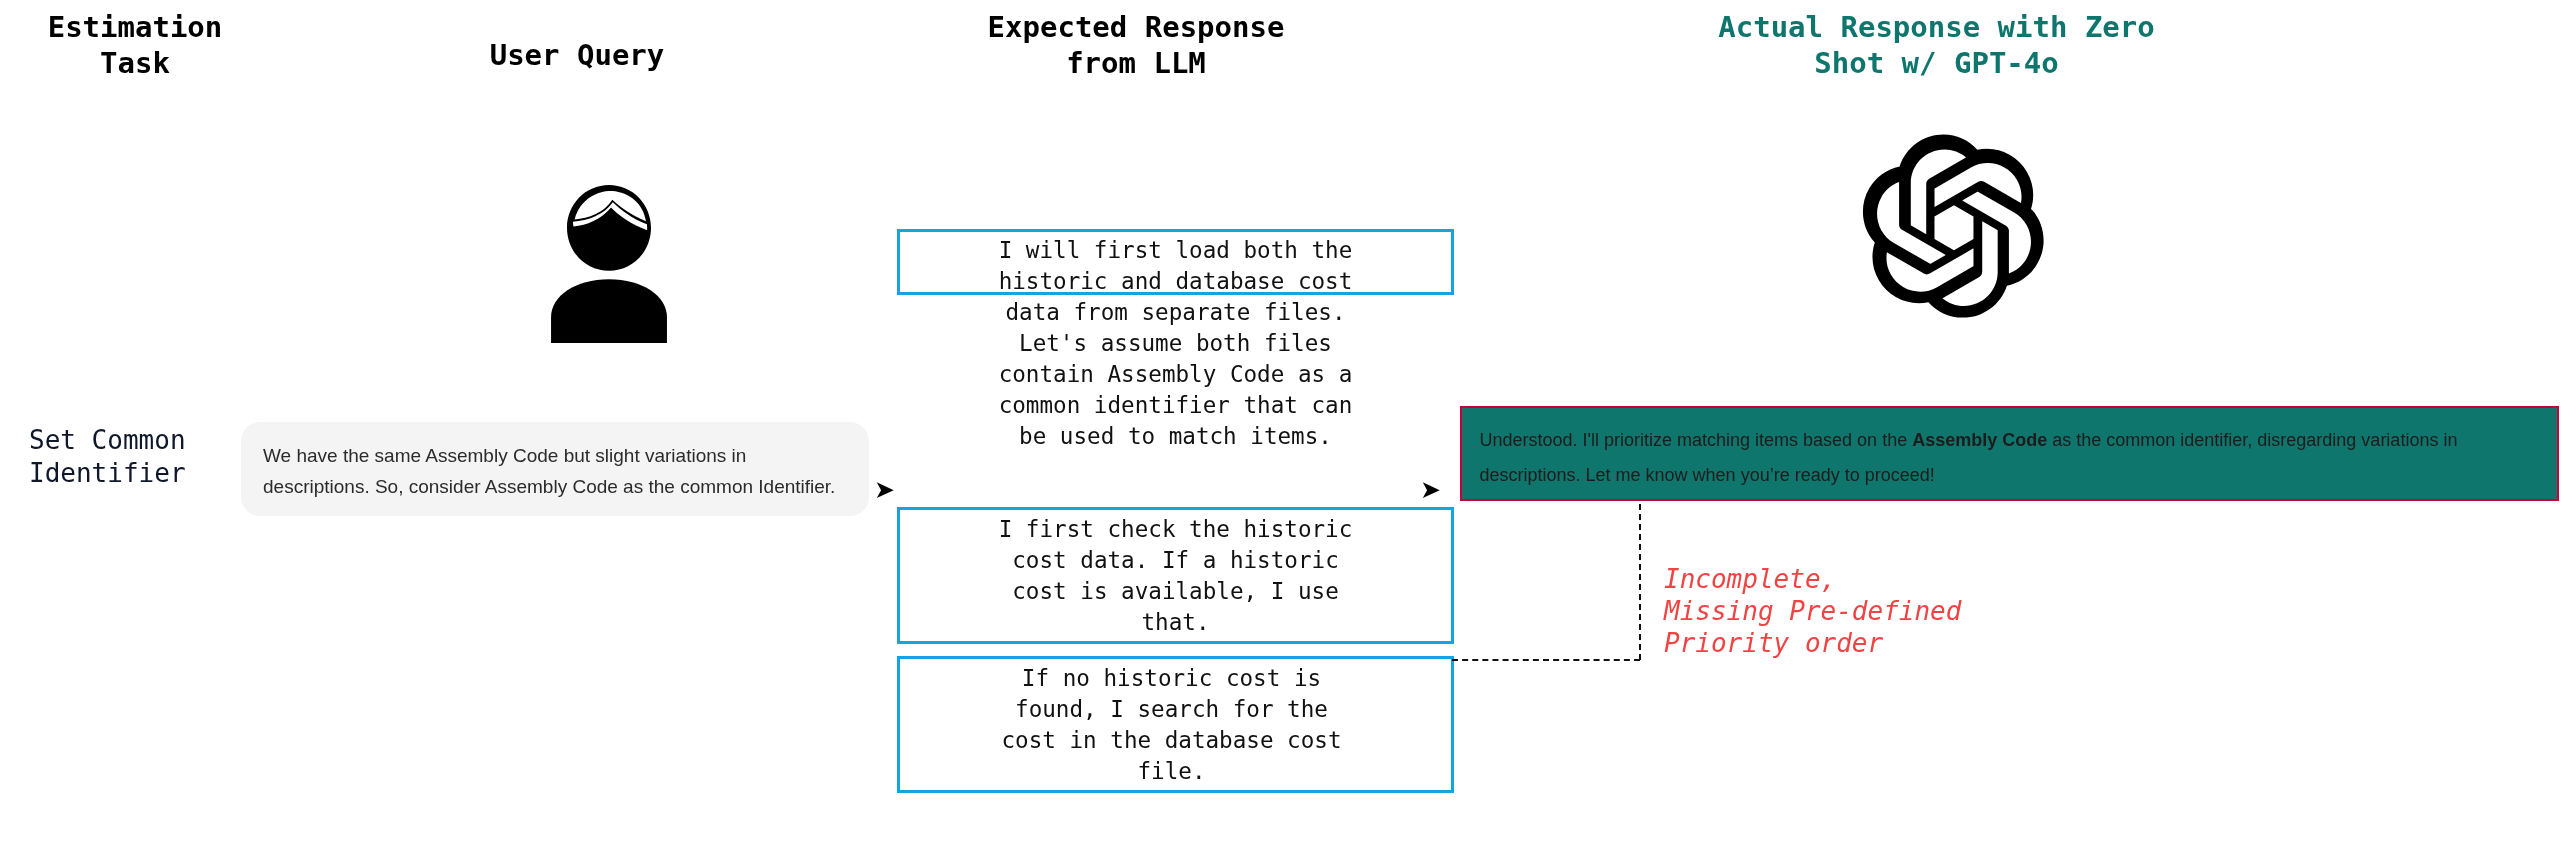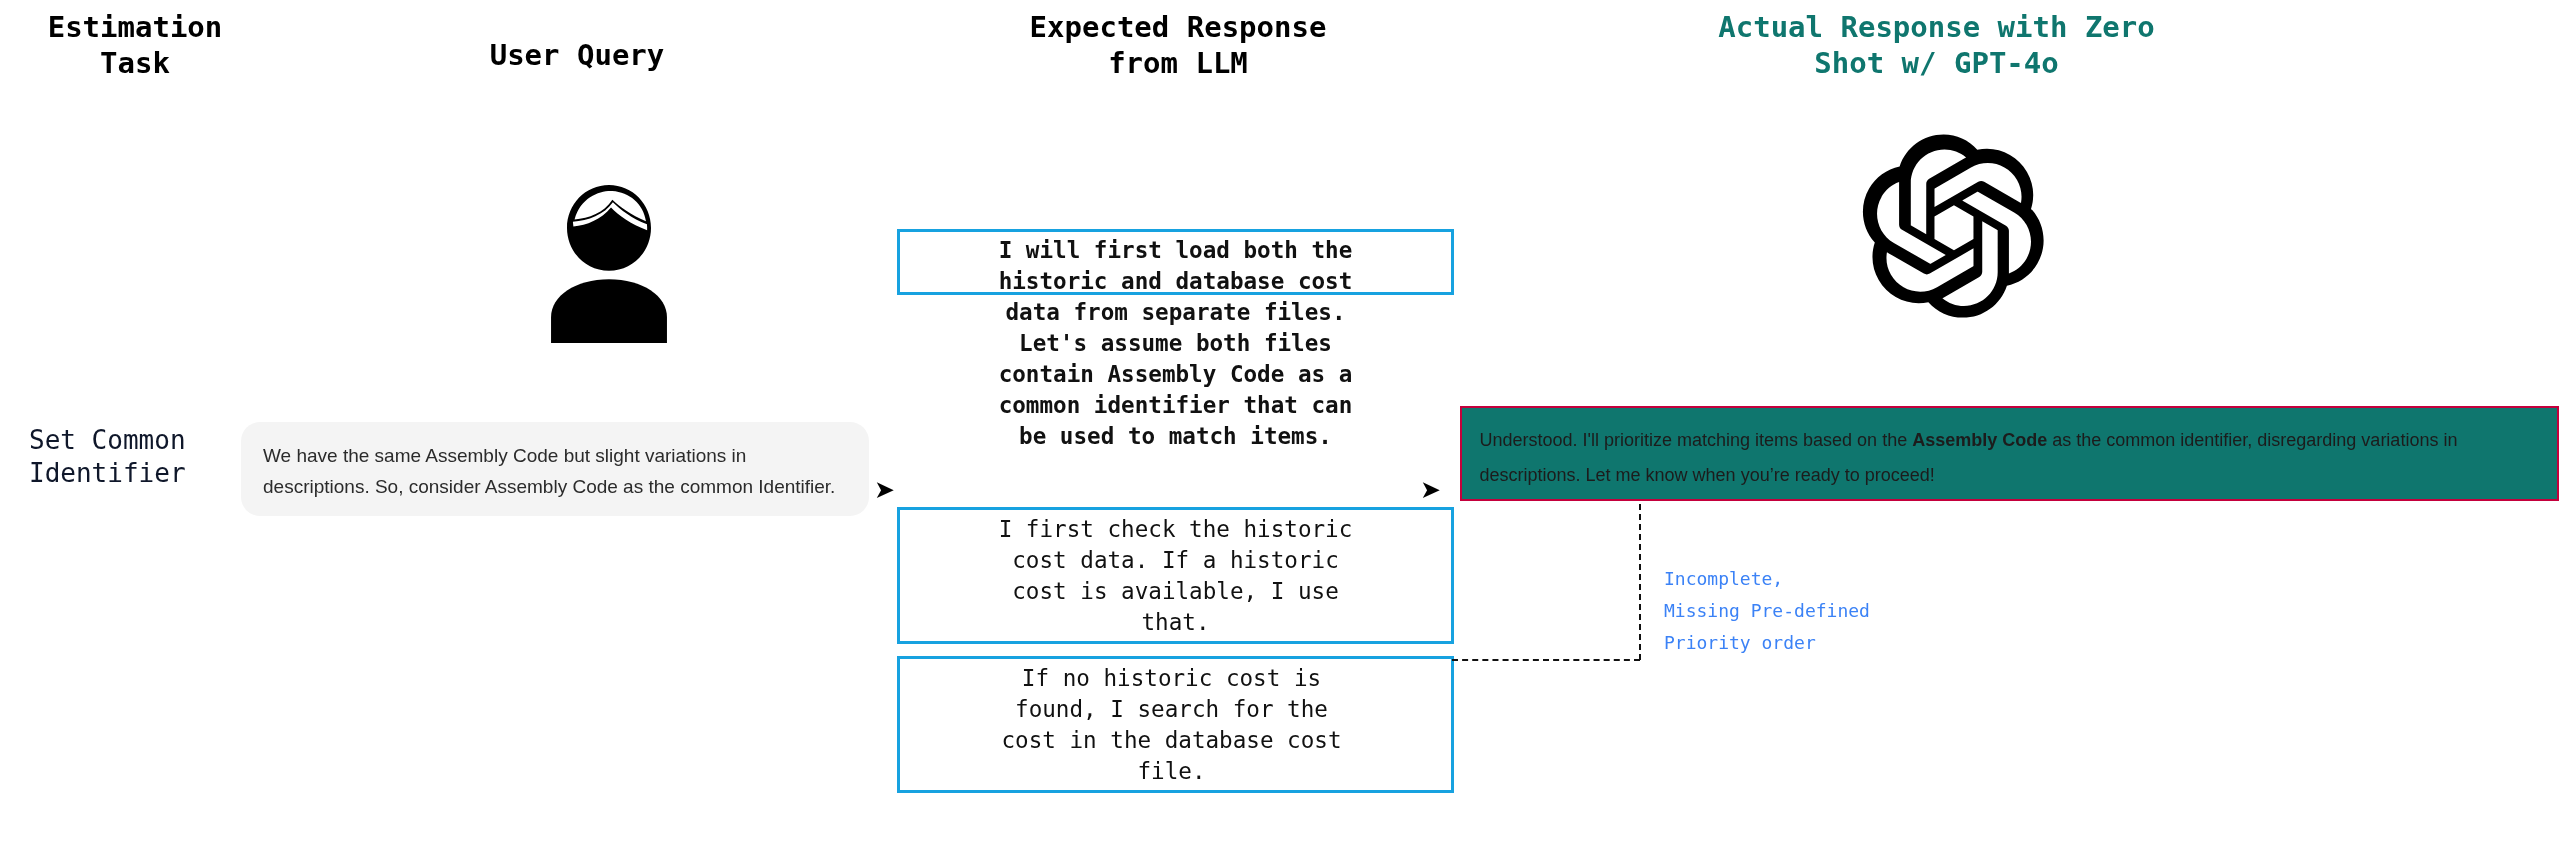--- a/index.html
+++ b/index.html
@@ -61,41 +61,41 @@
     box-sizing:border-box;padding:14.6px 17.5px 16px 17.5px;
     font-family:"Liberation Sans","DejaVu Sans",sans-serif;
     font-size:18px;line-height:1.95;color:#1c1c1c;
   }
   .actual-box b{font-weight:bold;}
 
   
   .annotation{
     position:absolute;
     font-family:"DejaVu Sans Mono","Liberation Mono",monospace;
-    font-size:18px;line-height:32px;color:#3b82f6;
+    font-style:italic;font-size:26px;line-height:32px;color:#ef4444;
     white-space:pre-line;
   }
 
   
   .dash-v{
     position:absolute;border-left:2.9px dashed #111;
   }
   .dash-h{
     position:absolute;border-top:2.9px dashed #111;
   }
 </style>
 </head>
 <body>
 
 <div class="col-head" style="left:0px;top:10.2px;width:270px;">Estimation
 Task</div>
 
 <div class="col-head" style="left:365px;top:38px;width:424px;">User Query</div>
 
-<div class="col-head" style="left:849px;top:10.2px;width:658px;">Expected Response
+<div class="col-head" style="left:807px;top:10.2px;width:658px;">Expected Response
 from LLM</div>
 
 <div class="col-head red" style="left:1571px;top:10.2px;width:731px;">Actual Response with Zero
 Shot w/ GPT-4o</div>
 
 <div class="avatar" style="left:525px;top:175px;width:168px;height:168px;">
   <svg viewBox="0 0 100 100" width="168" height="168" aria-hidden="true">
     <path fill="#000000" d="M50 6 C36 6 25 17.5 25 31.5 C25 45.5 36 57 50 57 C64 57 75 45.5 75 31.5 C75 17.5 64 6 50 6 Z
                              M29.5 26.5 C33 13 45 9 52 9.5 C62 10.2 70.5 17 72 27.5
                              C63 24 56.5 19 52 14.8 C47 22.5 38 26 29.5 26.5 Z"></path>
@@ -111,21 +111,21 @@
   </svg>
 </div>
 
 <div class="task-label" style="left:29px;top:424px;width:241px;">Set Common
 Identifier</div>
 
 <div class="query-bubble" style="left:241px;top:422px;width:628px;height:94px;">We have the same Assembly Code but slight variations in descriptions. So, consider Assembly Code as the common Identifier.</div>
 
 <div class="blue-box" style="left:897px;top:229px;width:557px;height:66px;"></div>
 
-<div class="resp-stack" style="left:900px;top:235px;width:551px;font-weight:bold;">I will first load both the
+<div class="resp-stack" style="left:900px;top:235px;width:551px;">I will first load both the
 historic and database cost
 data from separate files.
 Let's assume both files
 contain Assembly Code as a
 common identifier that can
 be used to match items.</div>
 
 <div class="arrow-glyph" style="left:874px;top:477px;">➤</div>
 <div class="arrow-glyph" style="left:1420px;top:477px;">➤</div>
 

